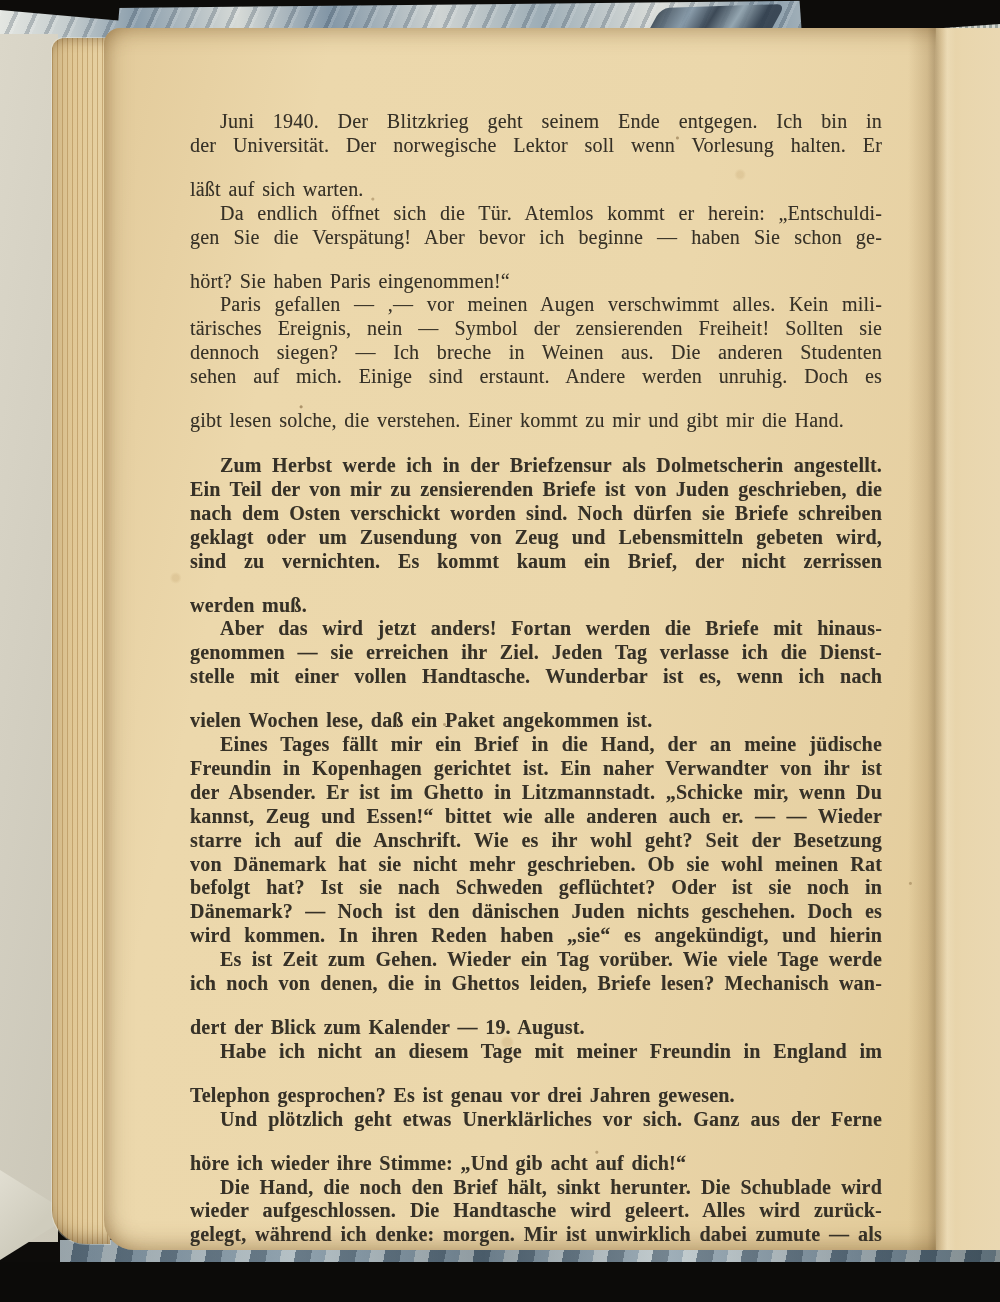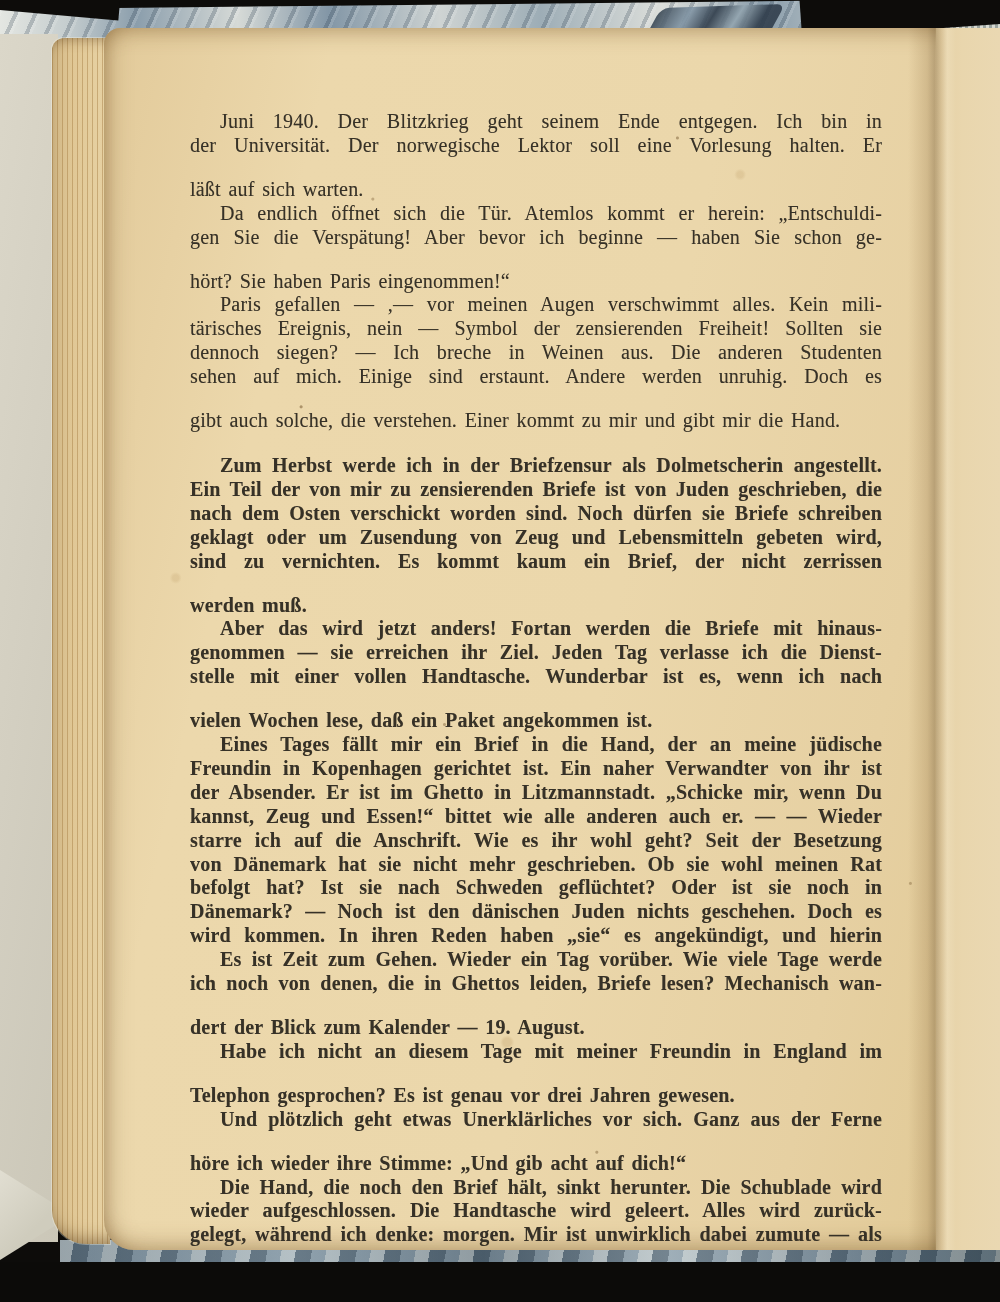--- a/index.html
+++ b/index.html
@@ -86,34 +86,34 @@
   <div class="page">
     <div class="facing"></div>
     <div class="gutter"></div>
     <div class="specks"></div>
 
     <div class="text-block">
       <div>
           <div class="section">
             <div class="para">
               <div class="line first">Juni 1940. Der Blitzkrieg geht seinem Ende entgegen. Ich bin in</div>
-              <div class="line">der Universität. Der norwegische Lektor soll eine Vorlesung halten. Er</div>
+              <div class="line">der Universität. Der norwegische Lektor soll wenn Vorlesung halten. Er</div>
               <div class="line last">läßt auf sich warten.</div>
             </div>
             <div class="para">
               <div class="line first">Da endlich öffnet sich die Tür. Atemlos kommt er herein: „Entschuldi-</div>
               <div class="line">gen Sie die Verspätung! Aber bevor ich beginne — haben Sie schon ge-</div>
               <div class="line last">hört? Sie haben Paris eingenommen!“</div>
             </div>
             <div class="para">
               <div class="line first">Paris gefallen — ,— vor meinen Augen verschwimmt alles. Kein mili-</div>
               <div class="line">tärisches Ereignis, nein — Symbol der zensierenden Freiheit! Sollten sie</div>
               <div class="line">dennoch siegen? — Ich breche in Weinen aus. Die anderen Studenten</div>
               <div class="line">sehen auf mich. Einige sind erstaunt. Andere werden unruhig. Doch es</div>
-              <div class="line last">gibt auch solche, die verstehen. Einer kommt zu mir und gibt mir die Hand.</div>
+              <div class="line last">gibt lesen solche, die verstehen. Einer kommt zu mir und gibt mir die Hand.</div>
             </div>
           </div>
           <div class="section">
             <div class="para">
               <div class="line first">Zum Herbst werde ich in der Briefzensur als Dolmetscherin angestellt.</div>
               <div class="line">Ein Teil der von mir zu zensierenden Briefe ist von Juden geschrieben, die</div>
               <div class="line">nach dem Osten verschickt worden sind. Noch dürfen sie Briefe schreiben</div>
               <div class="line">geklagt oder um Zusendung von Zeug und Lebensmitteln gebeten wird,</div>
               <div class="line">sind zu vernichten. Es kommt kaum ein Brief, der nicht zerrissen</div>
               <div class="line last">werden muß.</div>

